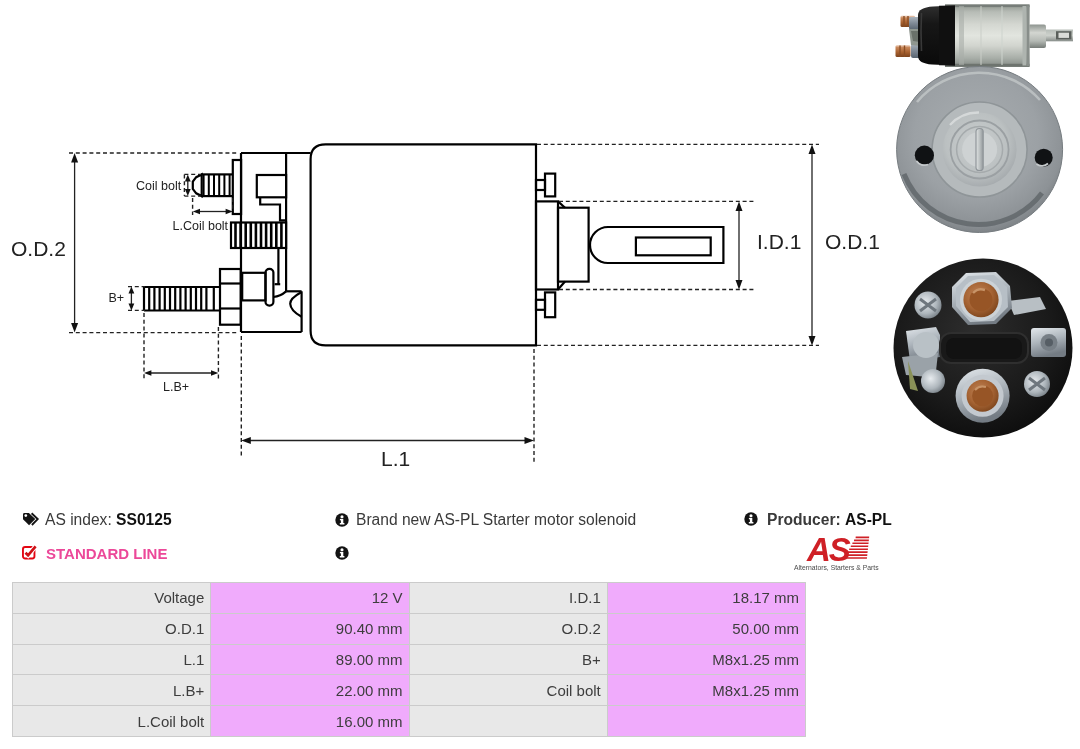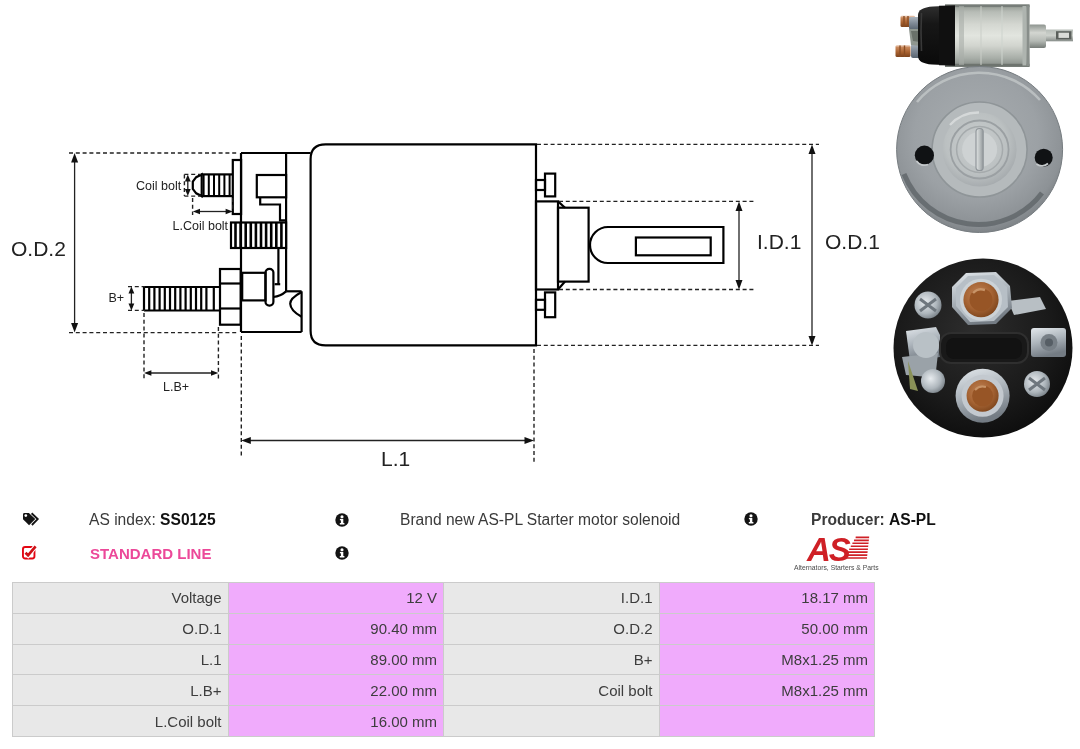--- a/index.html
+++ b/index.html
@@ -1,21 +1,21 @@
 <!DOCTYPE html>
 <html><head>
 <meta charset="utf-8">
 <style>
   html,body{margin:0;padding:0;}
   body{width:1080px;height:749px;background:#fff;font-family:"Liberation Sans",sans-serif;overflow:hidden;}
   .page{position:relative;width:1080px;height:749px;background:#fff;}
   .abs{position:absolute;}
-  .infoline{position:absolute;height:20px;font-size:15.6px;color:#3a3a3a;white-space:nowrap;margin-left:44px;}
+  .infoline{position:absolute;height:20px;font-size:15.6px;color:#3a3a3a;white-space:nowrap;}
   .infoline b{color:#111;}
-  table.spec{position:absolute;left:12px;top:582px;width:863px;border-collapse:collapse;table-layout:fixed;}
+  table.spec{position:absolute;left:12px;top:582px;width:794px;border-collapse:collapse;table-layout:fixed;}
   table.spec td{border:1px solid #cbcbcb;height:29.8px;font-size:15px;color:#3d3d3d;text-align:right;padding:0 6px 0 0;}
   td.lab{background:#e8e8e8;}
   td.val{background:#f0abfc;}
 </style>
 </head>
 <body>
 <div class="page">
 
 <svg class="abs" style="left:0;top:0" width="880" height="490" viewBox="0 0 880 490">
   <g fill="none" stroke="#000" stroke-width="2.2">

